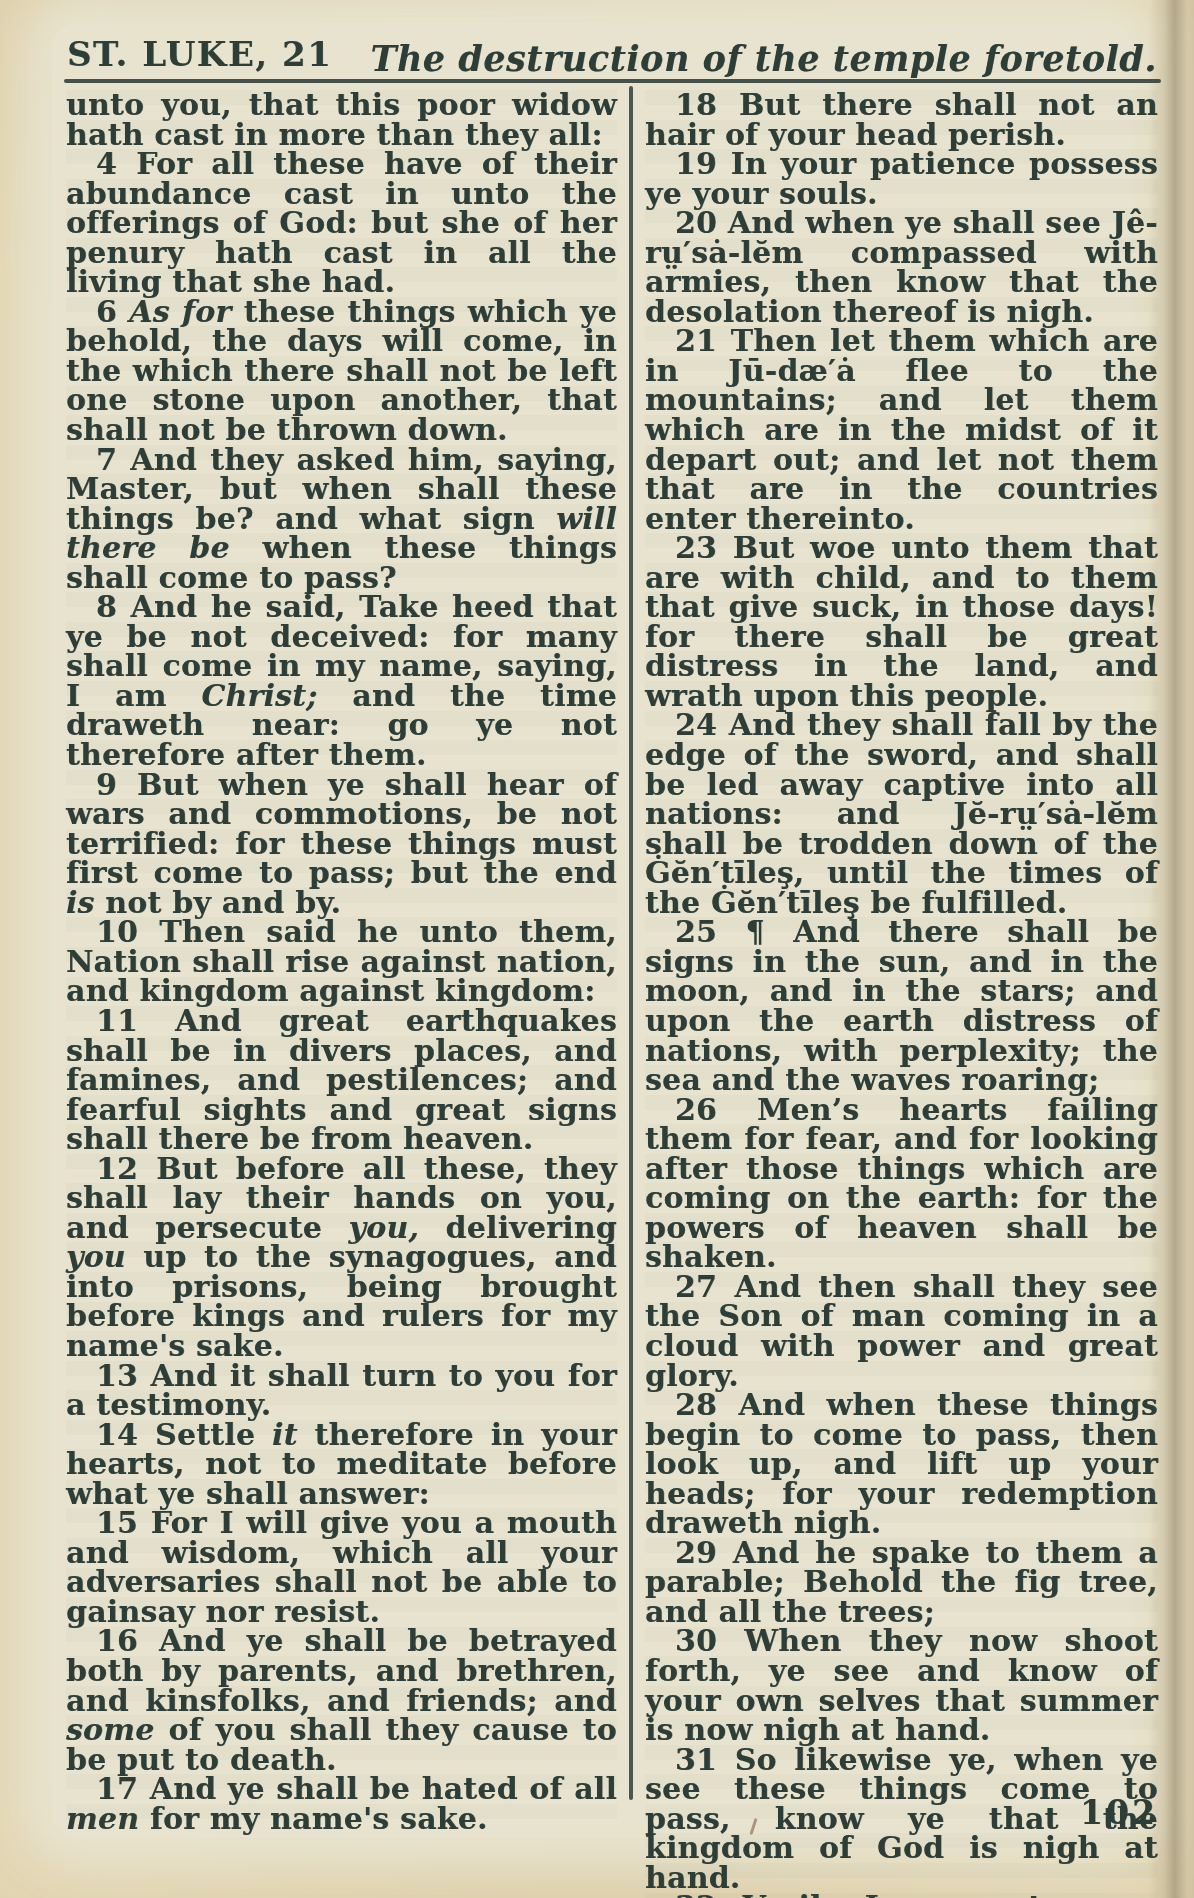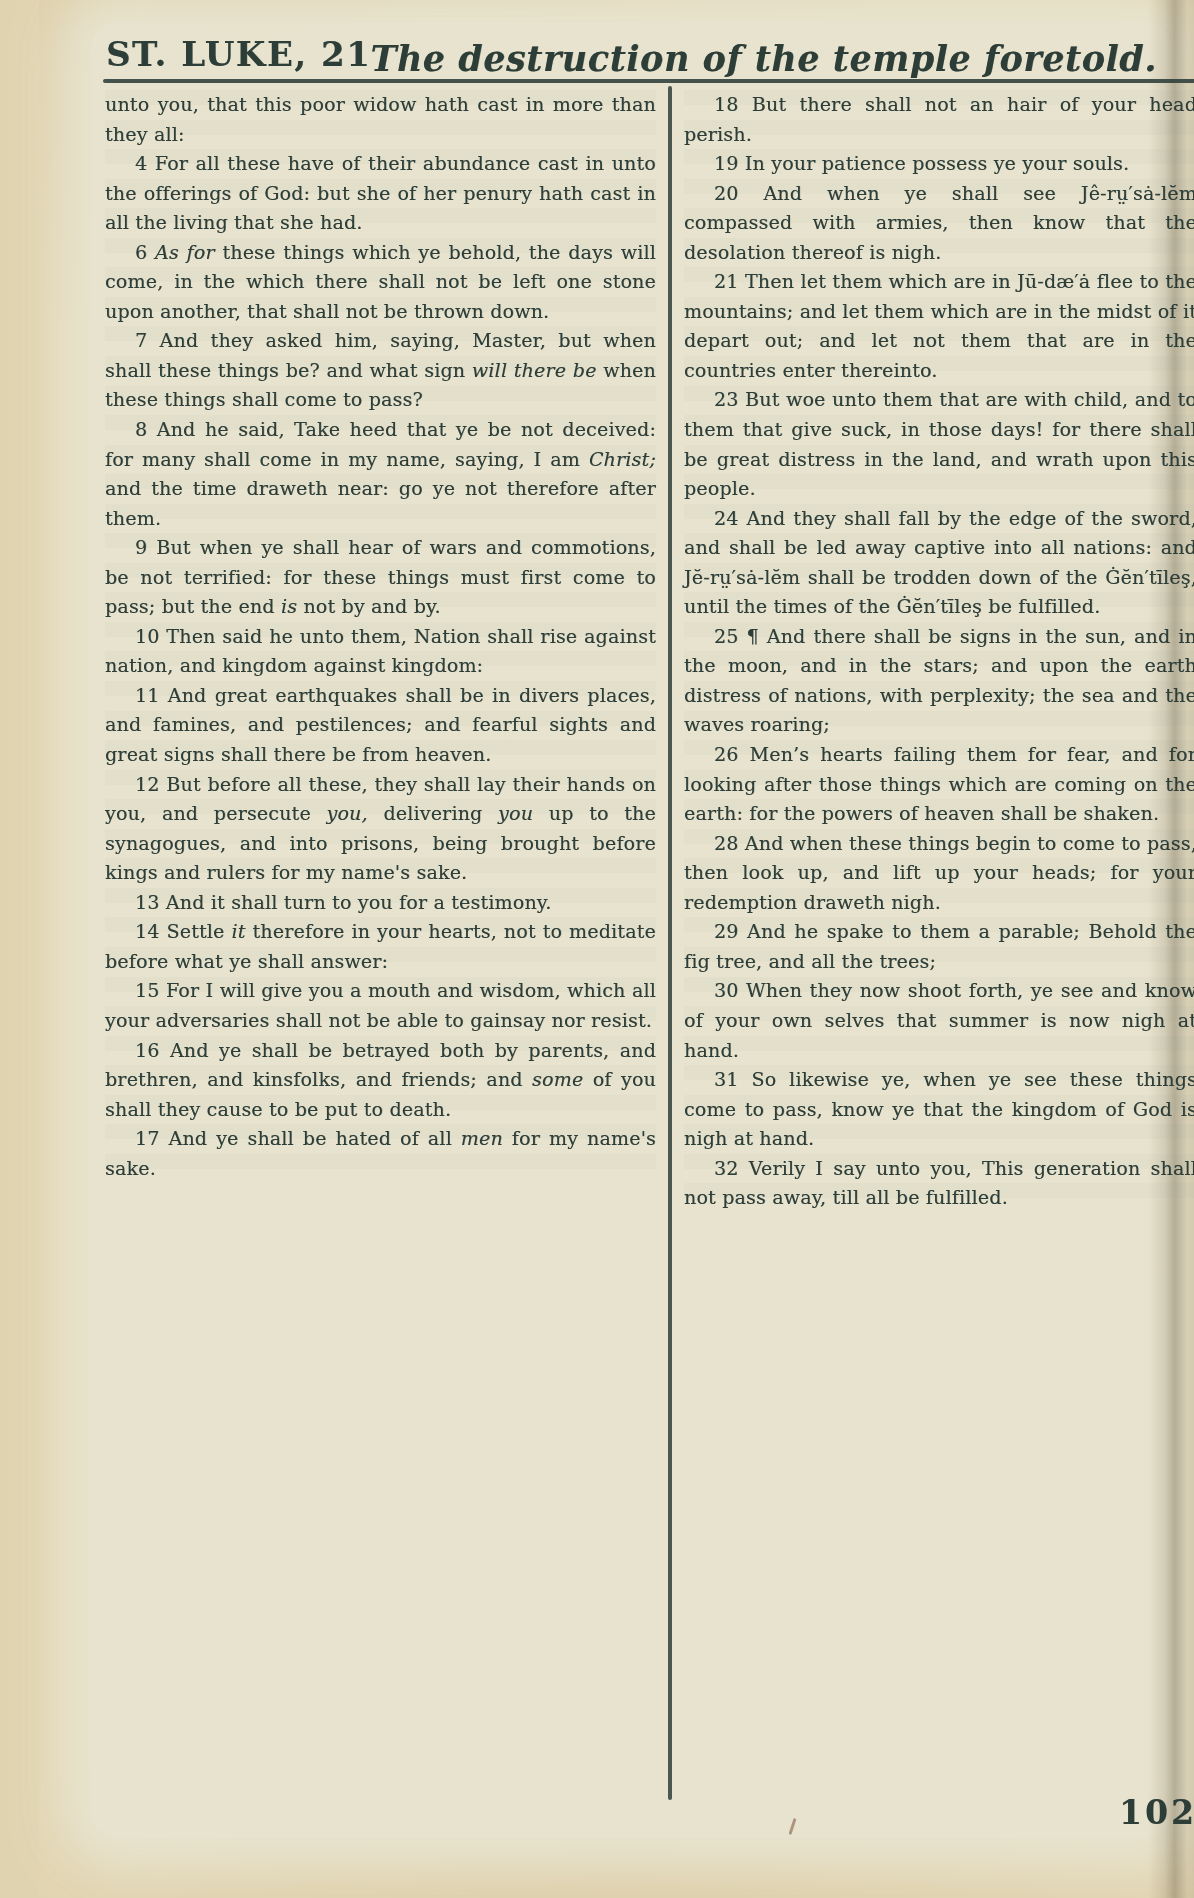--- a/index.html
+++ b/index.html
@@ -6,42 +6,41 @@
   body{
     width:1194px;height:1898px;position:relative;overflow:hidden;
     font-family:"DejaVu Serif","Liberation Serif",serif;
     background:#e0d3b0;
   }
   .page{position:absolute;inset:0;
     background:
       radial-gradient(ellipse 900px 480px at 18% 0%, rgba(216,200,162,.55), rgba(216,200,162,0) 70%),
       radial-gradient(ellipse 1000px 560px at 50% 104%, rgba(212,195,154,.5), rgba(212,195,154,0) 65%),
       linear-gradient(#e2d5b2,#e2d5b2);
-    margin-left: 39px;
   }
   
   .inner-light{position:absolute;left:52px;top:22px;width:1080px;height:1816px;
     background:var(--paper,#e9e5d1);border-radius:28px;
     box-shadow:0 0 46px 34px var(--paper,#e9e5d1);opacity:.92;}
   
   .edge-shadow{position:absolute;top:0;right:0;width:46px;height:100%;
     background:linear-gradient(to right,
       rgba(124,111,84,0) 0%, rgba(124,111,84,.18) 35%,
       rgba(100,88,62,.38) 58%, rgba(124,112,88,.30) 72%,
       rgba(160,148,118,.22) 86%, rgba(172,160,130,.32) 100%);}
   .book-title{position:absolute;left:67px;top:34px;
     font-weight:700;font-size:34px;letter-spacing:1.5px;color:var(--ink,#2d3e39);
     text-shadow:.4px .4px .6px rgba(44,60,54,.45);}
   .running-head{position:absolute;right:37px;top:38px;
     font-style:italic;font-weight:700;font-size:35px;letter-spacing:.5px;color:var(--ink,#2d3e39);
     text-shadow:.4px .4px .6px rgba(44,60,54,.45);}
   .head-rule{position:absolute;left:64px;top:79px;width:1097px;height:4px;
     background:var(--ink,#2d3e39);opacity:.88;border-radius:2px;}
   .col{position:absolute;top:90px;text-align:justify;
-    font-weight:400;font-size:19px;line-height:29.55px;letter-spacing:.2px;
+    font-weight:700;font-size:30px;line-height:29.55px;letter-spacing:.2px;
     color:var(--ink,#2d3e39);
     text-shadow:.4px .4px .6px rgba(44,60,54,.45);
     
     background:repeating-linear-gradient(180deg,
       rgba(120,148,134,.055) 0px, rgba(120,148,134,.055) 15px,
       rgba(120,148,134,0) 15px, rgba(120,148,134,0) 29.55px);}
   .col.left{left:66px;width:551px;}
   .col.right{left:645px;width:513px;}
   .divider{position:absolute;left:629px;top:86px;width:3.5px;height:1714px;
     background:var(--ink,#2d3e39);opacity:.85;border-radius:2px;}
@@ -83,20 +82,21 @@
   <div class="divider"></div>
   <div class="col right">
       <p class="verse"><span>18 </span>But there shall not an hair of your head perish.</p>
       <p class="verse"><span>19 </span>In your patience possess ye your souls.</p>
       <p class="verse"><span>20 </span>And when ye shall see Jê-rṳ′sȧ-lĕm compassed with armies, then know that the desolation thereof is nigh.</p>
       <p class="verse"><span>21 </span>Then let them which are in Jū-dæ′ȧ flee to the mountains; and let them which are in the midst of it depart out; and let not them that are in the countries enter thereinto.</p>
       <p class="verse"><span>23 </span>But woe unto them that are with child, and to them that give suck, in those days! for there shall be great distress in the land, and wrath upon this people.</p>
       <p class="verse"><span>24 </span>And they shall fall by the edge of the sword, and shall be led away captive into all nations: and Jĕ-rṳ′sȧ-lĕm shall be trodden down of the Ġĕn′tīleş, until the times of the Ġĕn′tīleş be fulfilled.</p>
       <p class="verse"><span>25 </span><span>¶ </span>And there shall be signs in the sun, and in the moon, and in the stars; and upon the earth distress of nations, with perplexity; the sea and the waves roaring;</p>
       <p class="verse"><span>26 </span>Men’s hearts failing them for fear, and for looking after those things which are coming on the earth: for the powers of heaven shall be shaken.</p>
+      <p class="verse"><span>27 </span>And then shall they see the Son of man coming in a cloud with power and great glory.</p>
       <p class="verse"><span>28 </span>And when these things begin to come to pass, then look up, and lift up your heads; for your redemption draweth nigh.</p>
       <p class="verse"><span>29 </span>And he spake to them a parable; Behold the fig tree, and all the trees;</p>
       <p class="verse"><span>30 </span>When they now shoot forth, ye see and know of your own selves that summer is now nigh at hand.</p>
       <p class="verse"><span>31 </span>So likewise ye, when ye see these things come to pass, know ye that the kingdom of God is nigh at hand.</p>
       <p class="verse"><span>32 </span>Verily I say unto you, This generation shall not pass away, till all be fulfilled.</p>
     </div>
 
   <div class="page-number">102</div>
   <div class="stray-mark"></div>
 </div>

